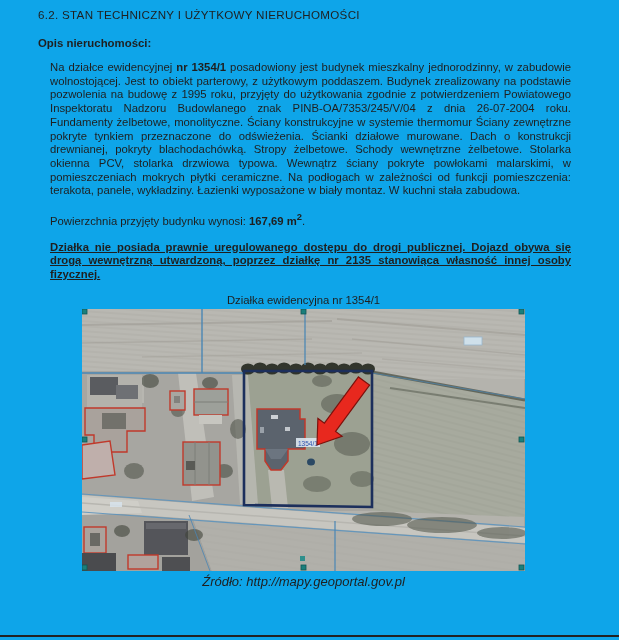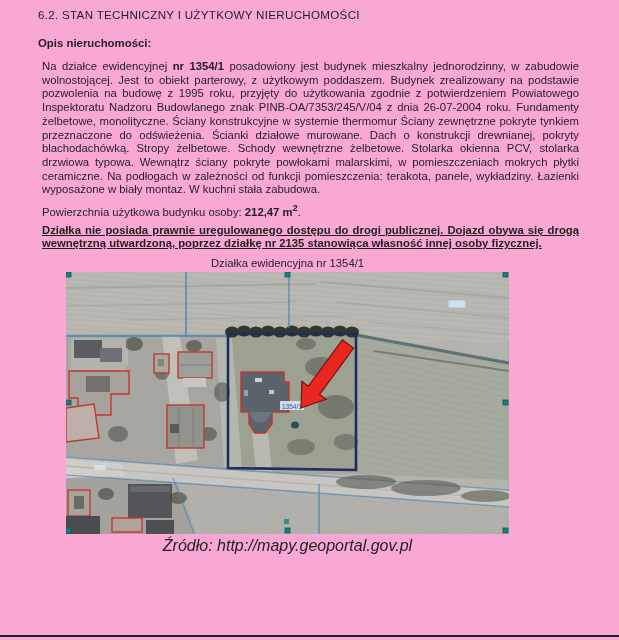--- a/index.html
+++ b/index.html
@@ -1,70 +1,70 @@
 <!DOCTYPE html>
 <html><head>
 <meta charset="utf-8">
 <style>
   html,body{margin:0;padding:0;background:#e9e9e9;}
   .page{
     position:relative;
     width:619px;height:640px;
-    background:#f9a8d4;
+    background:#0ea5e9;
     font-family:"Liberation Sans", sans-serif;
     color:#1f1f1f;
     overflow:hidden;
   }
   .textcol{
     position:absolute;left:38px;top:6px;width:545px;
   }
   .sec-heading{
     font-size:11.6px;font-weight:400;letter-spacing:.3px;
     margin:2px 0 12px 0;
   }
   .subheading{
     font-size:11.4px;font-weight:700;margin:16px 0 11px 0;
   }
   p.body{
-    font-size:11.3px;line-height:13.7px;text-align:justify;margin:4px;
+    font-size:11.3px;line-height:13.7px;text-align:justify;margin:12px;
   }
   .mt9{margin-top:9px;}
   .mt12{margin-top:12px;}
   .warning{
     font-weight:700;text-decoration:underline;
   }
   .figure{
-    margin:6px 0 0 28px;width:443px;
+    margin:6px 0 0 44px;width:443px;
   }
   .map-caption{
     font-size:11.3px;text-align:center;margin:0 0 3px 0;
   }
   .map-frame{display:block;}
   .map-source{
-    font-size:16px;font-style:italic;text-align:center;margin:3px 0 0 0;
+    font-size:13px;font-style:italic;text-align:center;margin:3px 0 0 0;
   }
   .bottom-rule{
     position:absolute;left:0;top:635px;width:619px;height:2px;background:#222;
   }
   svg{display:block;}
 </style>
 </head>
 <body>
 
 <div class="page">
   <div class="textcol">
 
     <h1 class="sec-heading">6.2. STAN TECHNICZNY I UŻYTKOWY NIERUCHOMOŚCI</h1>
 
     <p class="subheading">Opis nieruchomości:</p>
 
     <p class="body"><span>Na działce ewidencyjnej </span><b>nr 1354/1</b><span> posadowiony jest budynek mieszkalny jednorodzinny, w zabudowie wolnostojącej. Jest to obiekt parterowy, z użytkowym poddaszem. Budynek zrealizowany na podstawie pozwolenia na budowę z 1995 roku, przyjęty do użytkowania zgodnie z potwierdzeniem Powiatowego Inspektoratu Nadzoru Budowlanego znak PINB-OA/7353/245/V/04 z dnia 26-07-2004 roku.  Fundamenty żelbetowe, monolityczne. Ściany konstrukcyjne w systemie thermomur Ściany zewnętrzne pokryte tynkiem przeznaczone do odświeżenia. Ścianki działowe murowane. Dach o konstrukcji drewnianej, pokryty blachodachówką. Stropy żelbetowe. Schody wewnętrzne żelbetowe. Stolarka okienna PCV, stolarka drzwiowa typowa. Wewnątrz ściany pokryte powłokami malarskimi, w pomieszczeniach mokrych płytki ceramiczne. Na podłogach w zależności od funkcji pomieszczenia: terakota, panele, wykładziny. Łazienki wyposażone w biały montaz. W kuchni stała zabudowa.</span></p>
 
 
-    <p class="body mt9"><span>Powierzchnia użytkowa budynku osoby: </span><b>212,47 m</b><b><sup>2</sup></b><span>.</span></p>
+    <p class="body mt9"><span>Powierzchnia przyjęty budynku wynosi: </span><b>167,69 m</b><b><sup>2</sup></b><span>.</span></p>
 
 
     <p class="body warning">Działka nie posiada prawnie uregulowanego dostępu do drogi publicznej. Dojazd obywa się drogą wewnętrzną utwardzoną, poprzez działkę nr 2135 stanowiąca własność innej osoby fizycznej.</p>
 
     <div class="figure">
       <p class="map-caption">Działka ewidencyjna nr 1354/1</p>
 
       <svg class="map-frame" width="443" height="262" viewBox="0 0 443 262">
         <defs>
           <pattern id="st1" width="8" height="5" patternUnits="userSpaceOnUse" patternTransform="rotate(4)">

